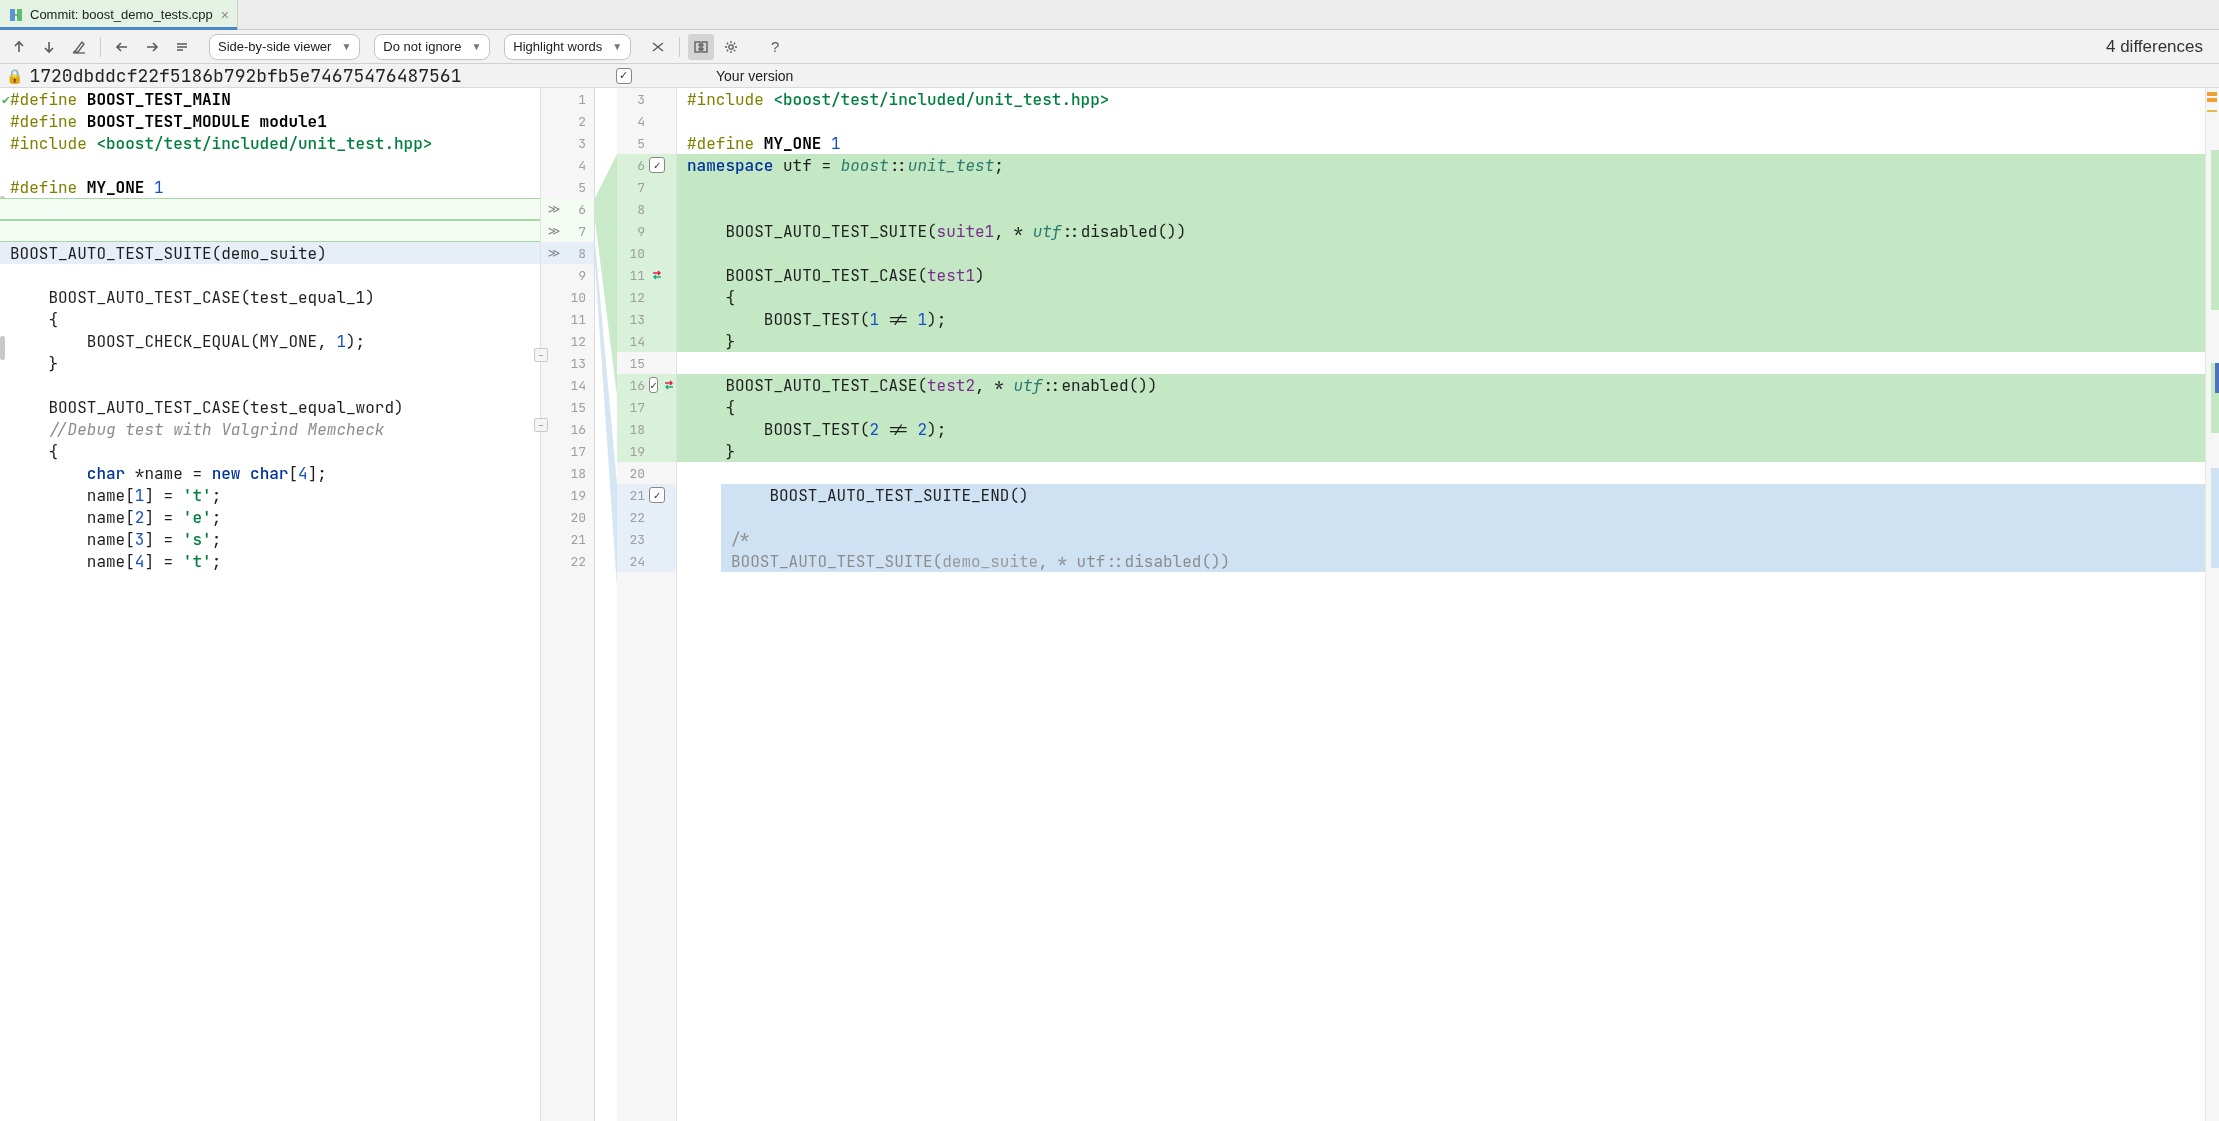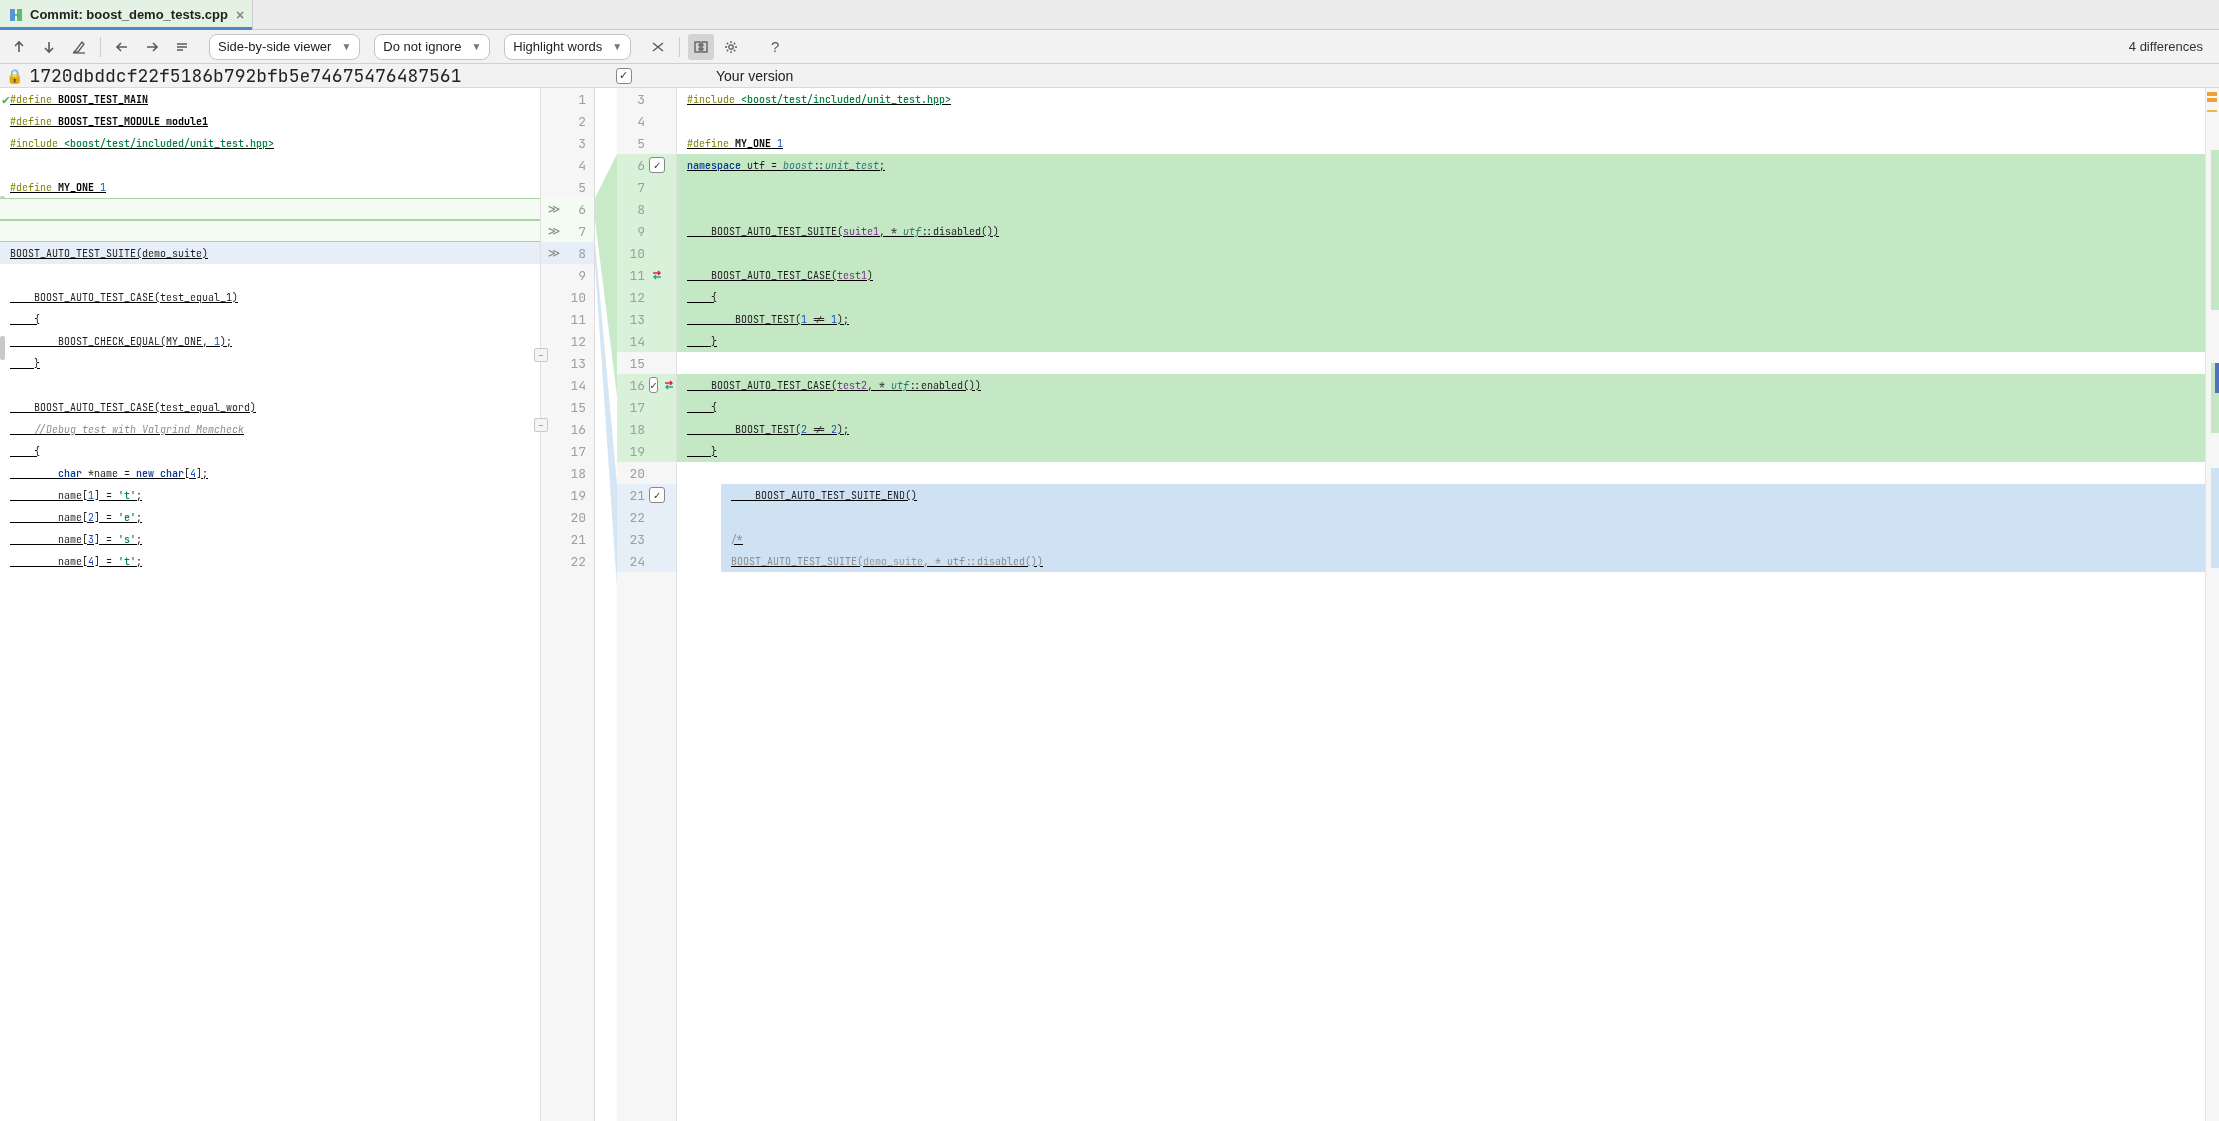--- a/index.html
+++ b/index.html
@@ -20,21 +20,20 @@
     align-items: stretch;
     border-bottom: 1px solid #ccc;
   }
   .tab {
     display: flex;
     align-items: center;
     padding: 11px 8px;
     background: #e4f2e4;
     border-right: 1px solid #ccc;
     position: relative;
-    font-weight: bold;
   }
   .tab::after {
     content: '';
     position: absolute;
     left: 0; right: 0; bottom: -1px; height: 3px;
     background: #4a88c7;
   }
   .tab .icon { width: 16px; height: 16px; margin-right: 6px; }
   .tab .label { font-size: 13px; color: #222; }
   .tab .close { margin-left: 8px; color: #888; cursor: pointer; }
@@ -63,21 +62,21 @@
     border: 1px solid #c4c4c4;
     border-radius: 8px;
     padding: 0 8px;
     display: flex; align-items: center; gap: 10px;
     cursor: pointer;
     font-size: 13px;
     color: #222;
   }
   .tb-dd .chev { color: #777; font-size: 10px; }
   .tb-spacer { flex: 1; }
-  .diff-count { color: #333; font-size: 13px; padding-right: 10px; }
+  .diff-count { color: #333; font-size: 17px; padding-right: 10px; }
 
   
   .hdr-row {
     height: 24px;
     display: flex;
     background: #f2f2f2;
     border-bottom: 1px solid #d9d9d9;
   }
   .hdr-left {
     width: 595px;
@@ -110,25 +109,24 @@
   .pane-left { width: 540px; position: relative; }
   .gutter-left { width: 55px; background: #f6f6f6; border-left: 1px solid #e0e0e0; border-right: 1px solid #dcdcdc; position:relative; }
   .connector { width: 22px; position: relative; background: #fff; }
   .gutter-right { width: 60px; background: #f6f6f6; border-right: 1px solid #e0e0e0; position:relative; }
   .pane-right { flex: 1; position: relative; }
   .err-stripe { width: 14px; background: #f6f6f6; border-left: 1px solid #e5e5e5; position:relative; }
 
   .code-line {
     height: 22px;
     display: flex;
-    align-items: center;
+    align-items: flex-end;
     white-space: pre;
-    font-size: 10px;
+    font-size: 16px;
     padding-left: 10px;
-    text-decoration: underline;
   }
   .gutter-line {
     height: 22px;
     display: flex; align-items: center; justify-content: flex-end;
     padding-right: 8px;
     color: #9f9f9f;
     font-size: 13px;
     position: relative;
   }
   .gutter-right .gutter-line { justify-content: flex-start; padding-left: 8px; padding-right: 0; gap:4px; }

